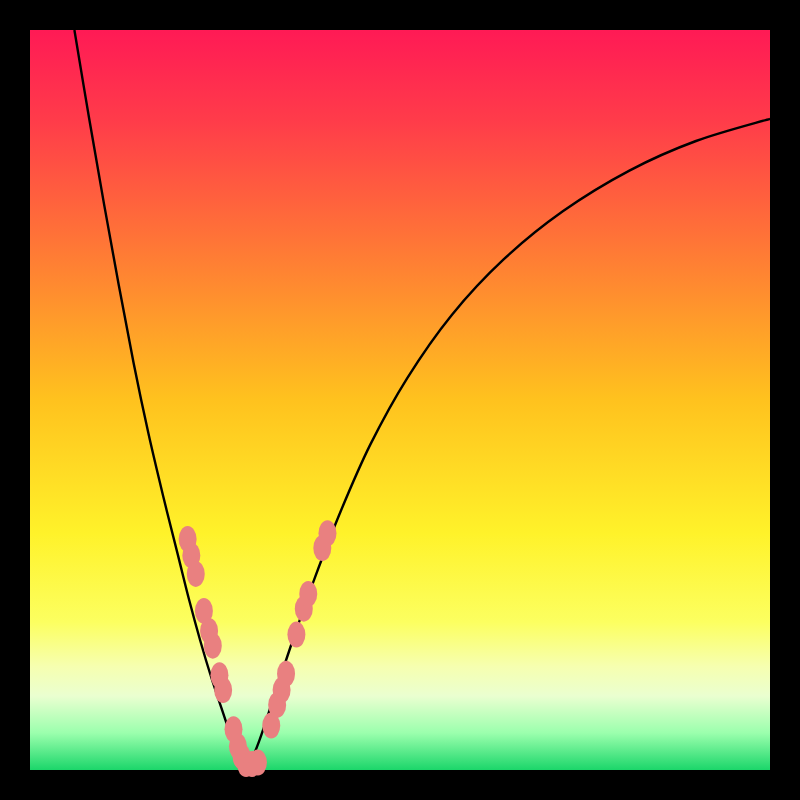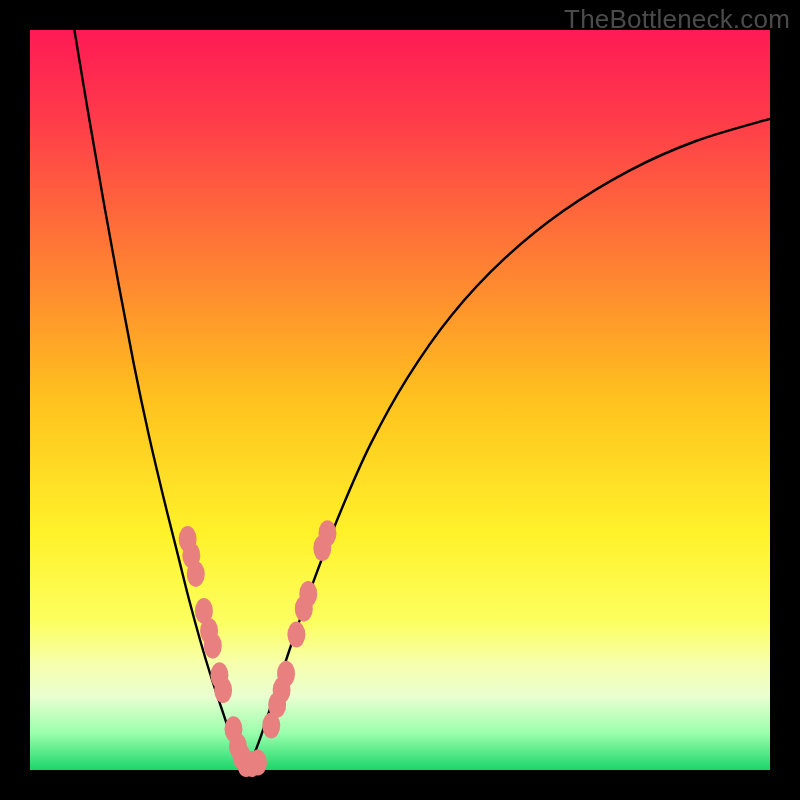--- a/index.html
+++ b/index.html
@@ -73,14 +73,13 @@
           <ellipse cx="251.60000000000002" cy="660.08" rx="9" ry="13" fill="#e98080"></ellipse>
           <ellipse cx="256.03999999999996" cy="643.8" rx="9" ry="13" fill="#e98080"></ellipse>
           <ellipse cx="266.4" cy="604.58" rx="9" ry="13" fill="#e98080"></ellipse>
           <ellipse cx="273.8" cy="578.6800000000001" rx="9" ry="13" fill="#e98080"></ellipse>
           <ellipse cx="278.24" cy="563.88" rx="9" ry="13" fill="#e98080"></ellipse>
           <ellipse cx="292.3" cy="518" rx="9" ry="13" fill="#e98080"></ellipse>
           <ellipse cx="297.48" cy="503.2" rx="9" ry="13" fill="#e98080"></ellipse>
         </g>
     </svg>
   </div>
-  <div class="watermark">TheBottleneck.com</div>
 </div>
 
 </body></html>

